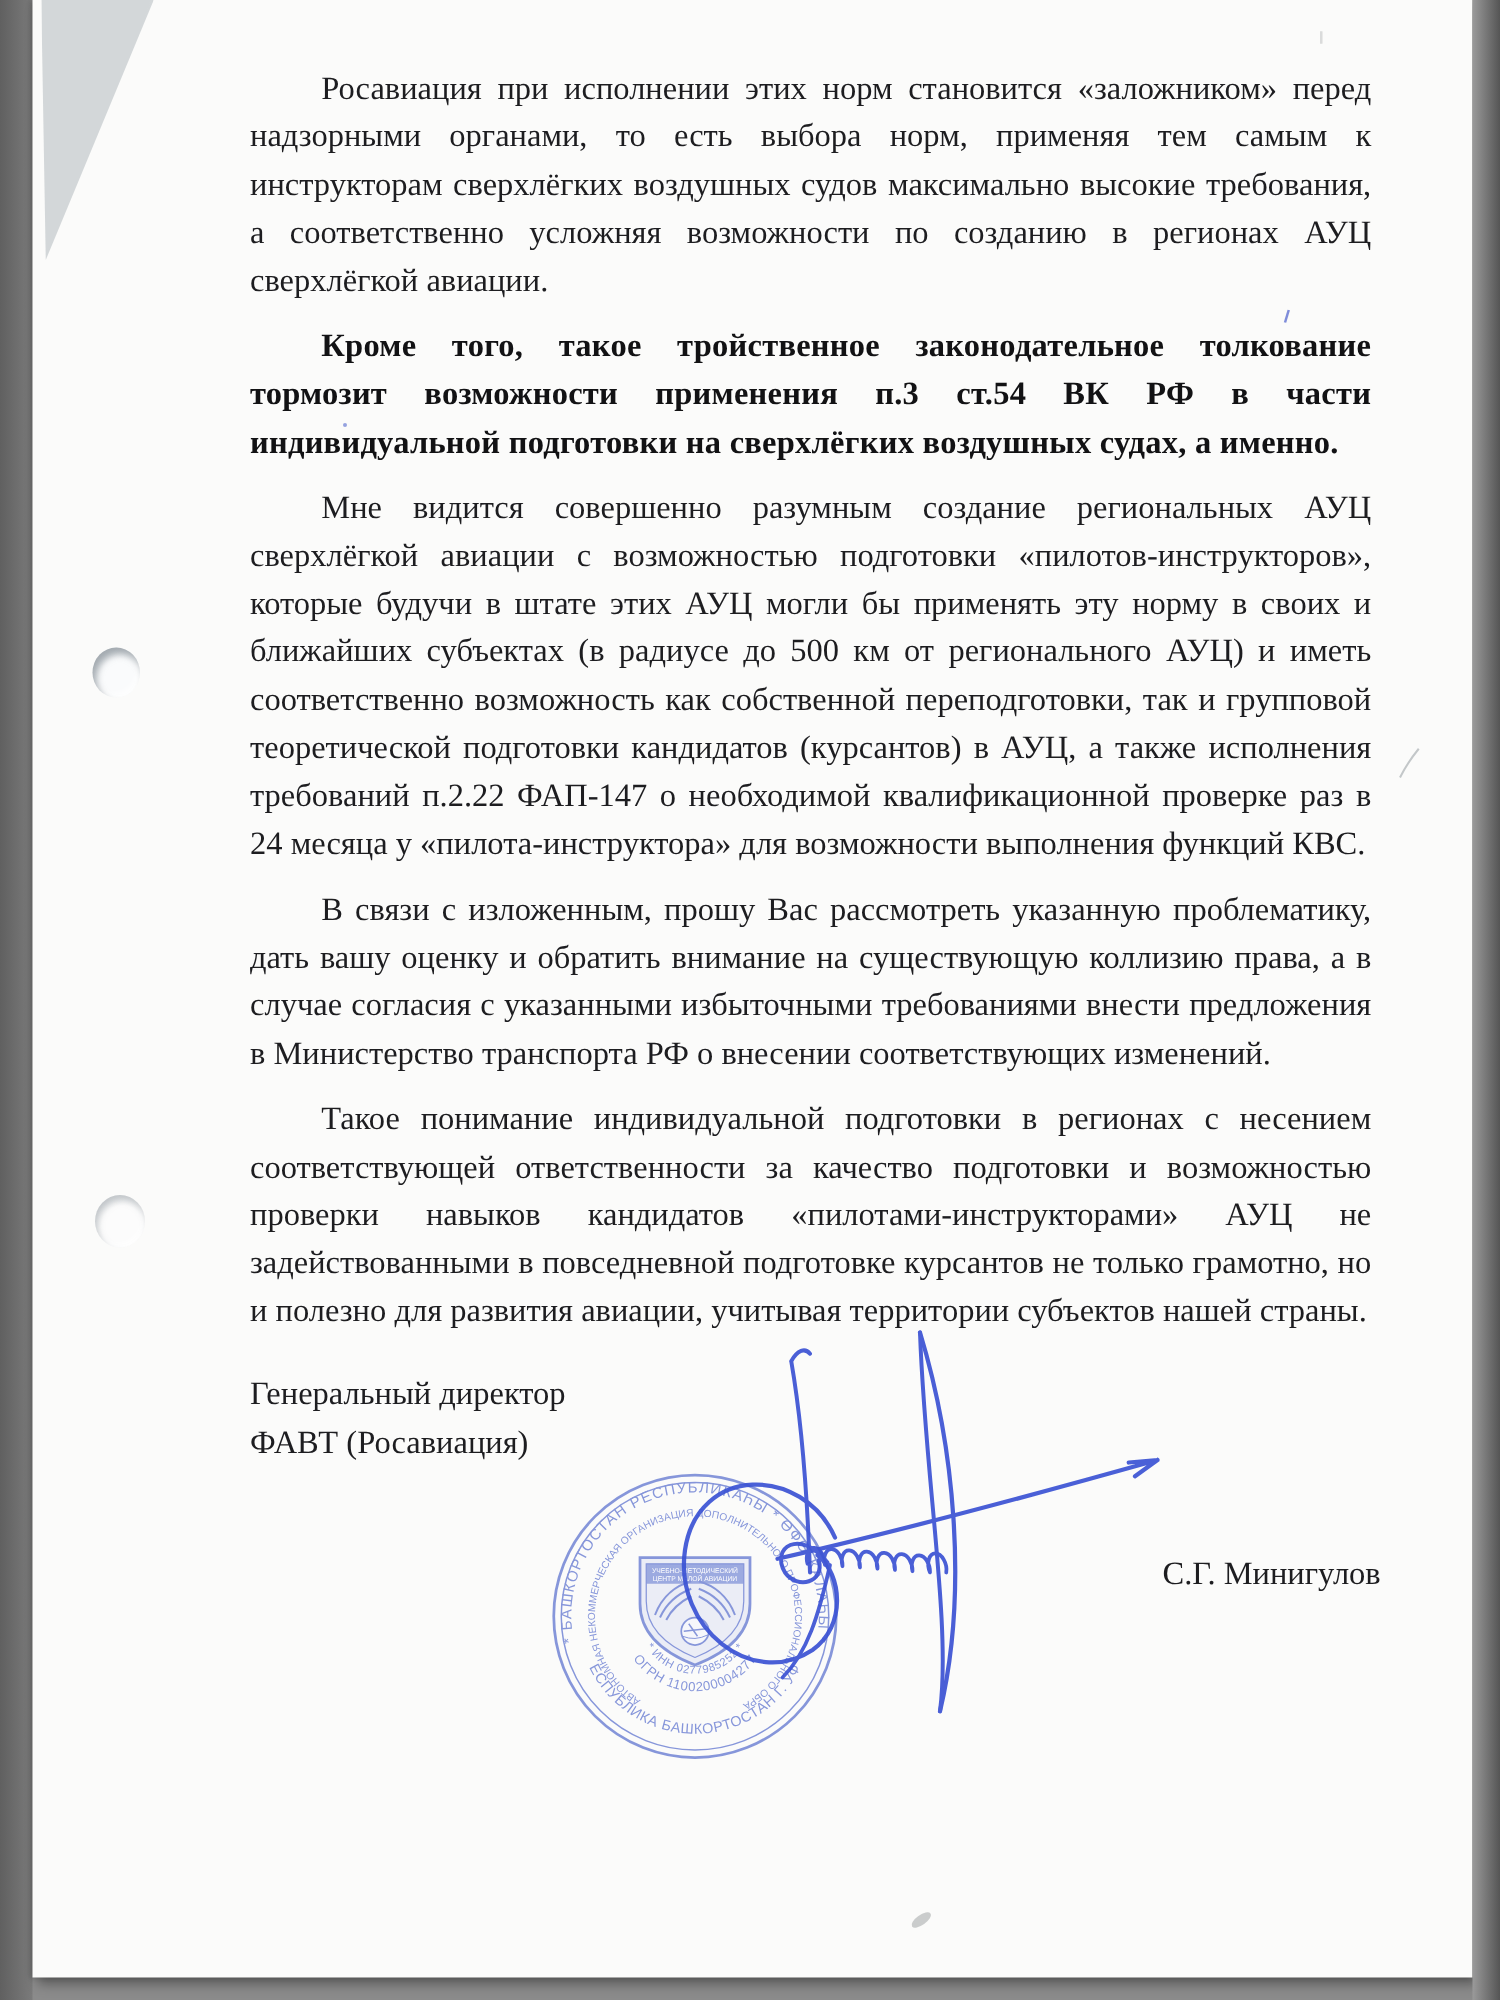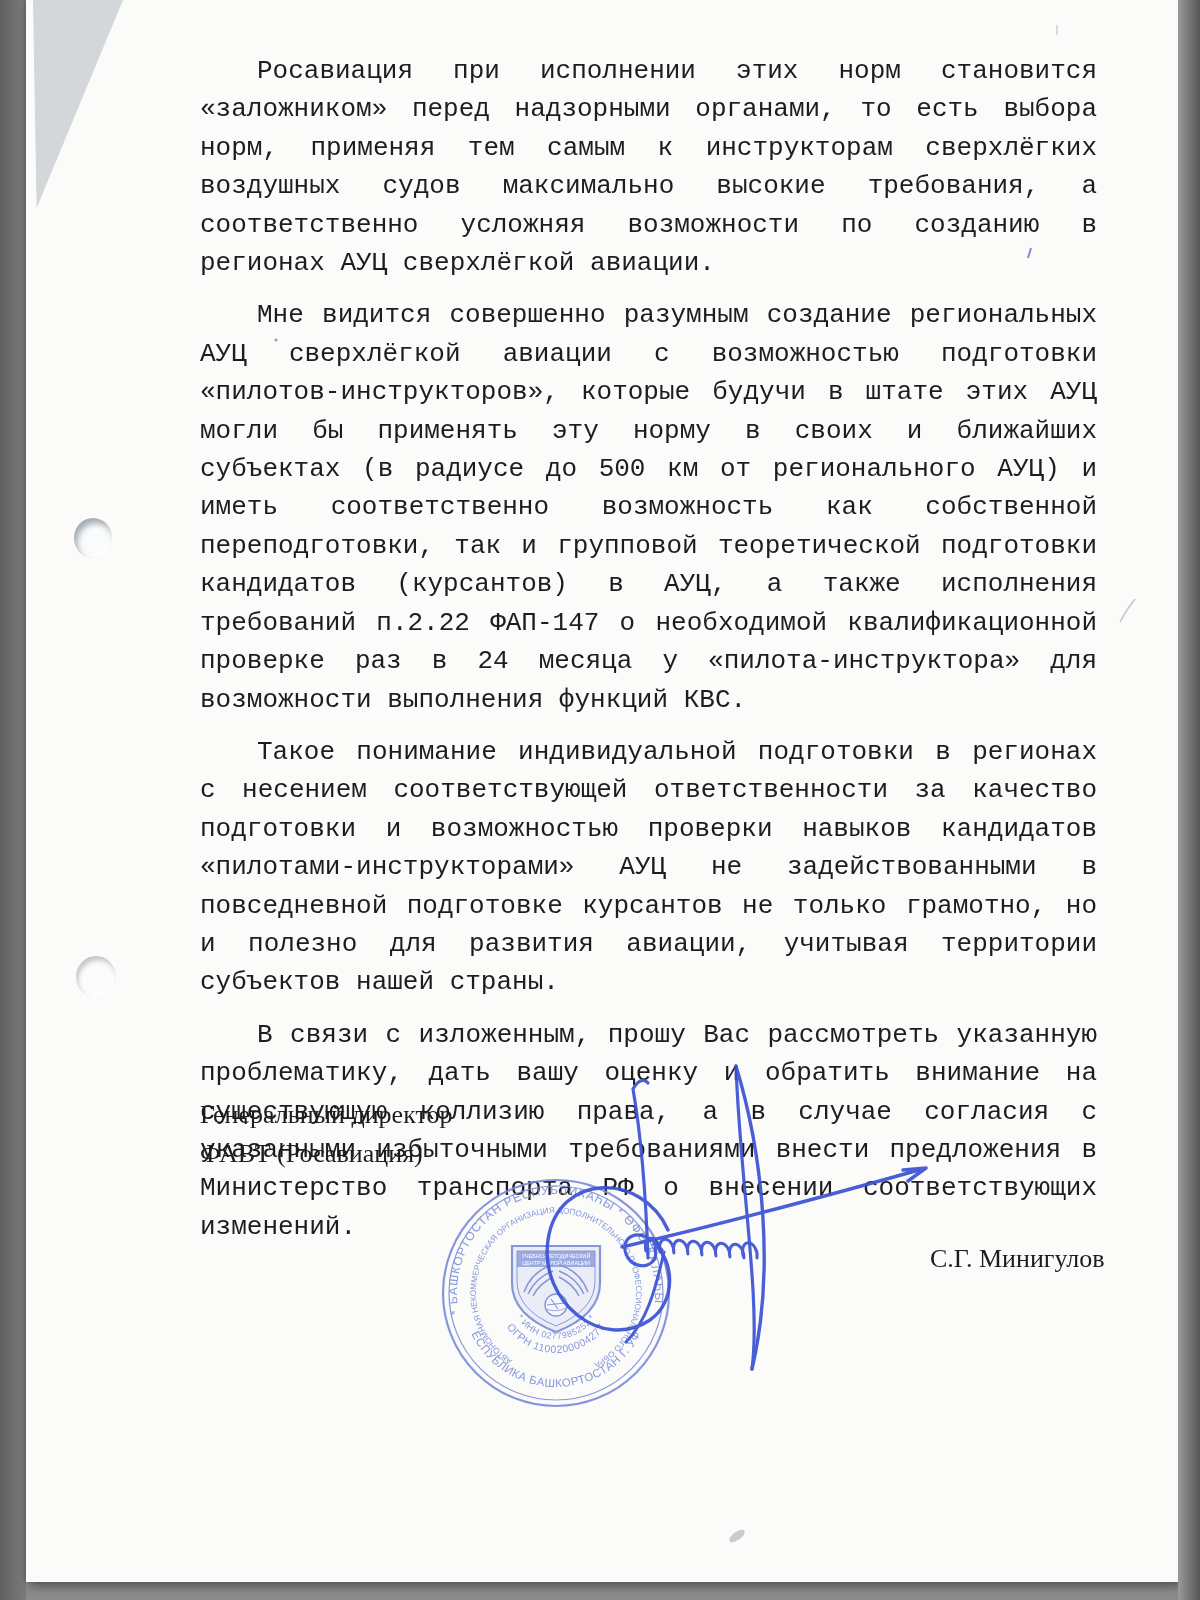--- a/index.html
+++ b/index.html
@@ -31,21 +31,21 @@
   .hole-2{
     left:76px;top:956px;width:40px;height:42px;
     background:radial-gradient(circle at 55% 60%, #fcfcfc 0 50%, #f1f3f4 70%, #e9eced 100%);
     box-shadow:inset 2px 4px 5px rgba(150,156,162,.5), inset -2px -3px 4px rgba(255,255,255,.9);
   }
   .doc{
     position:absolute;left:200px;top:52px;width:897px;
     font-size:26px;line-height:38.4px;color:#1d1d20;
     text-align:justify;
   }
-  .doc p{margin:0 0 14px 0;text-indent:57px;font-family:Liberation Mono, monospace;}
+  .doc p{margin:0 0 14px 0;text-indent:57px;}
   .doc p.bold{font-weight:bold;color:#121214;letter-spacing:.2px;}
   .sig-titles{
     position:absolute;left:200px;top:1096px;width:480px;
     font-size:26px;line-height:38.6px;color:#1d1d20;white-space:nowrap;font-family:Liberation Serif, serif;
   }
   .signer-name{
     position:absolute;left:930px;top:1208px;
     font-size:26px;color:#1d1d20;white-space:nowrap;margin-top:36px;
   }
   .overlay{position:absolute;left:0;top:0;pointer-events:none;}
@@ -58,23 +58,24 @@
 
 <div class="edge-left"></div>
 <div class="page"></div>
 <div class="edge-right"></div>
 <div class="corner-fold"></div>
 <div class="punch-hole hole-1"></div>
 <div class="punch-hole hole-2"></div>
 
 <main class="doc">
   <p>Росавиация при исполнении этих норм становится «заложником» перед надзорными органами, то есть выбора норм, применяя тем самым к инструкторам сверхлёгких воздушных судов максимально высокие требования, а соответственно усложняя возможности по созданию в регионах АУЦ сверхлёгкой авиации.</p>
+  <p class="bold">Кроме того, такое тройственное законодательное толкование тормозит возможности применения п.3 ст.54 ВК РФ в части индивидуальной подготовки на сверхлёгких воздушных судах, а именно.</p>
   <p>Мне видится совершенно разумным создание региональных АУЦ сверхлёгкой авиации с возможностью подготовки «пилотов-инструкторов», которые будучи в штате этих АУЦ могли бы применять эту норму в своих и ближайших субъектах (в радиусе до 500 км от регионального АУЦ) и иметь соответственно возможность как собственной переподготовки, так и групповой теоретической подготовки кандидатов (курсантов) в АУЦ, а также исполнения требований п.2.22 ФАП-147 о необходимой квалификационной проверке раз в 24 месяца у «пилота-инструктора» для возможности выполнения функций КВС.</p>
+  <p>В связи с изложенным, прошу Вас рассмотреть указанную проблематику, дать вашу оценку и обратить внимание на существующую коллизию права, а в случае согласия с указанными избыточными требованиями внести предложения в Министерство транспорта РФ о внесении соответствующих изменений.</p>
   <p>Такое понимание индивидуальной подготовки в регионах с несением соответствующей ответственности за качество подготовки и возможностью проверки навыков кандидатов «пилотами-инструкторами» АУЦ не задействованными в повседневной подготовке курсантов не только грамотно, но и полезно для развития авиации, учитывая территории субъектов нашей страны.</p>
-  <p>В связи с изложенным, прошу Вас рассмотреть указанную проблематику, дать вашу оценку и обратить внимание на существующую коллизию права, а в случае согласия с указанными избыточными требованиями внести предложения в Министерство транспорта РФ о внесении соответствующих изменений.</p>
 </main>
 
 <div class="sig-titles">
   <div>Генеральный директор</div>
   <div>ФАВТ (Росавиация)</div>
 </div>
 
 <div class="signer-name">С.Г. Минигулов</div>
 
 <svg class="overlay" width="1200" height="1600" viewBox="0 0 1200 1600">

